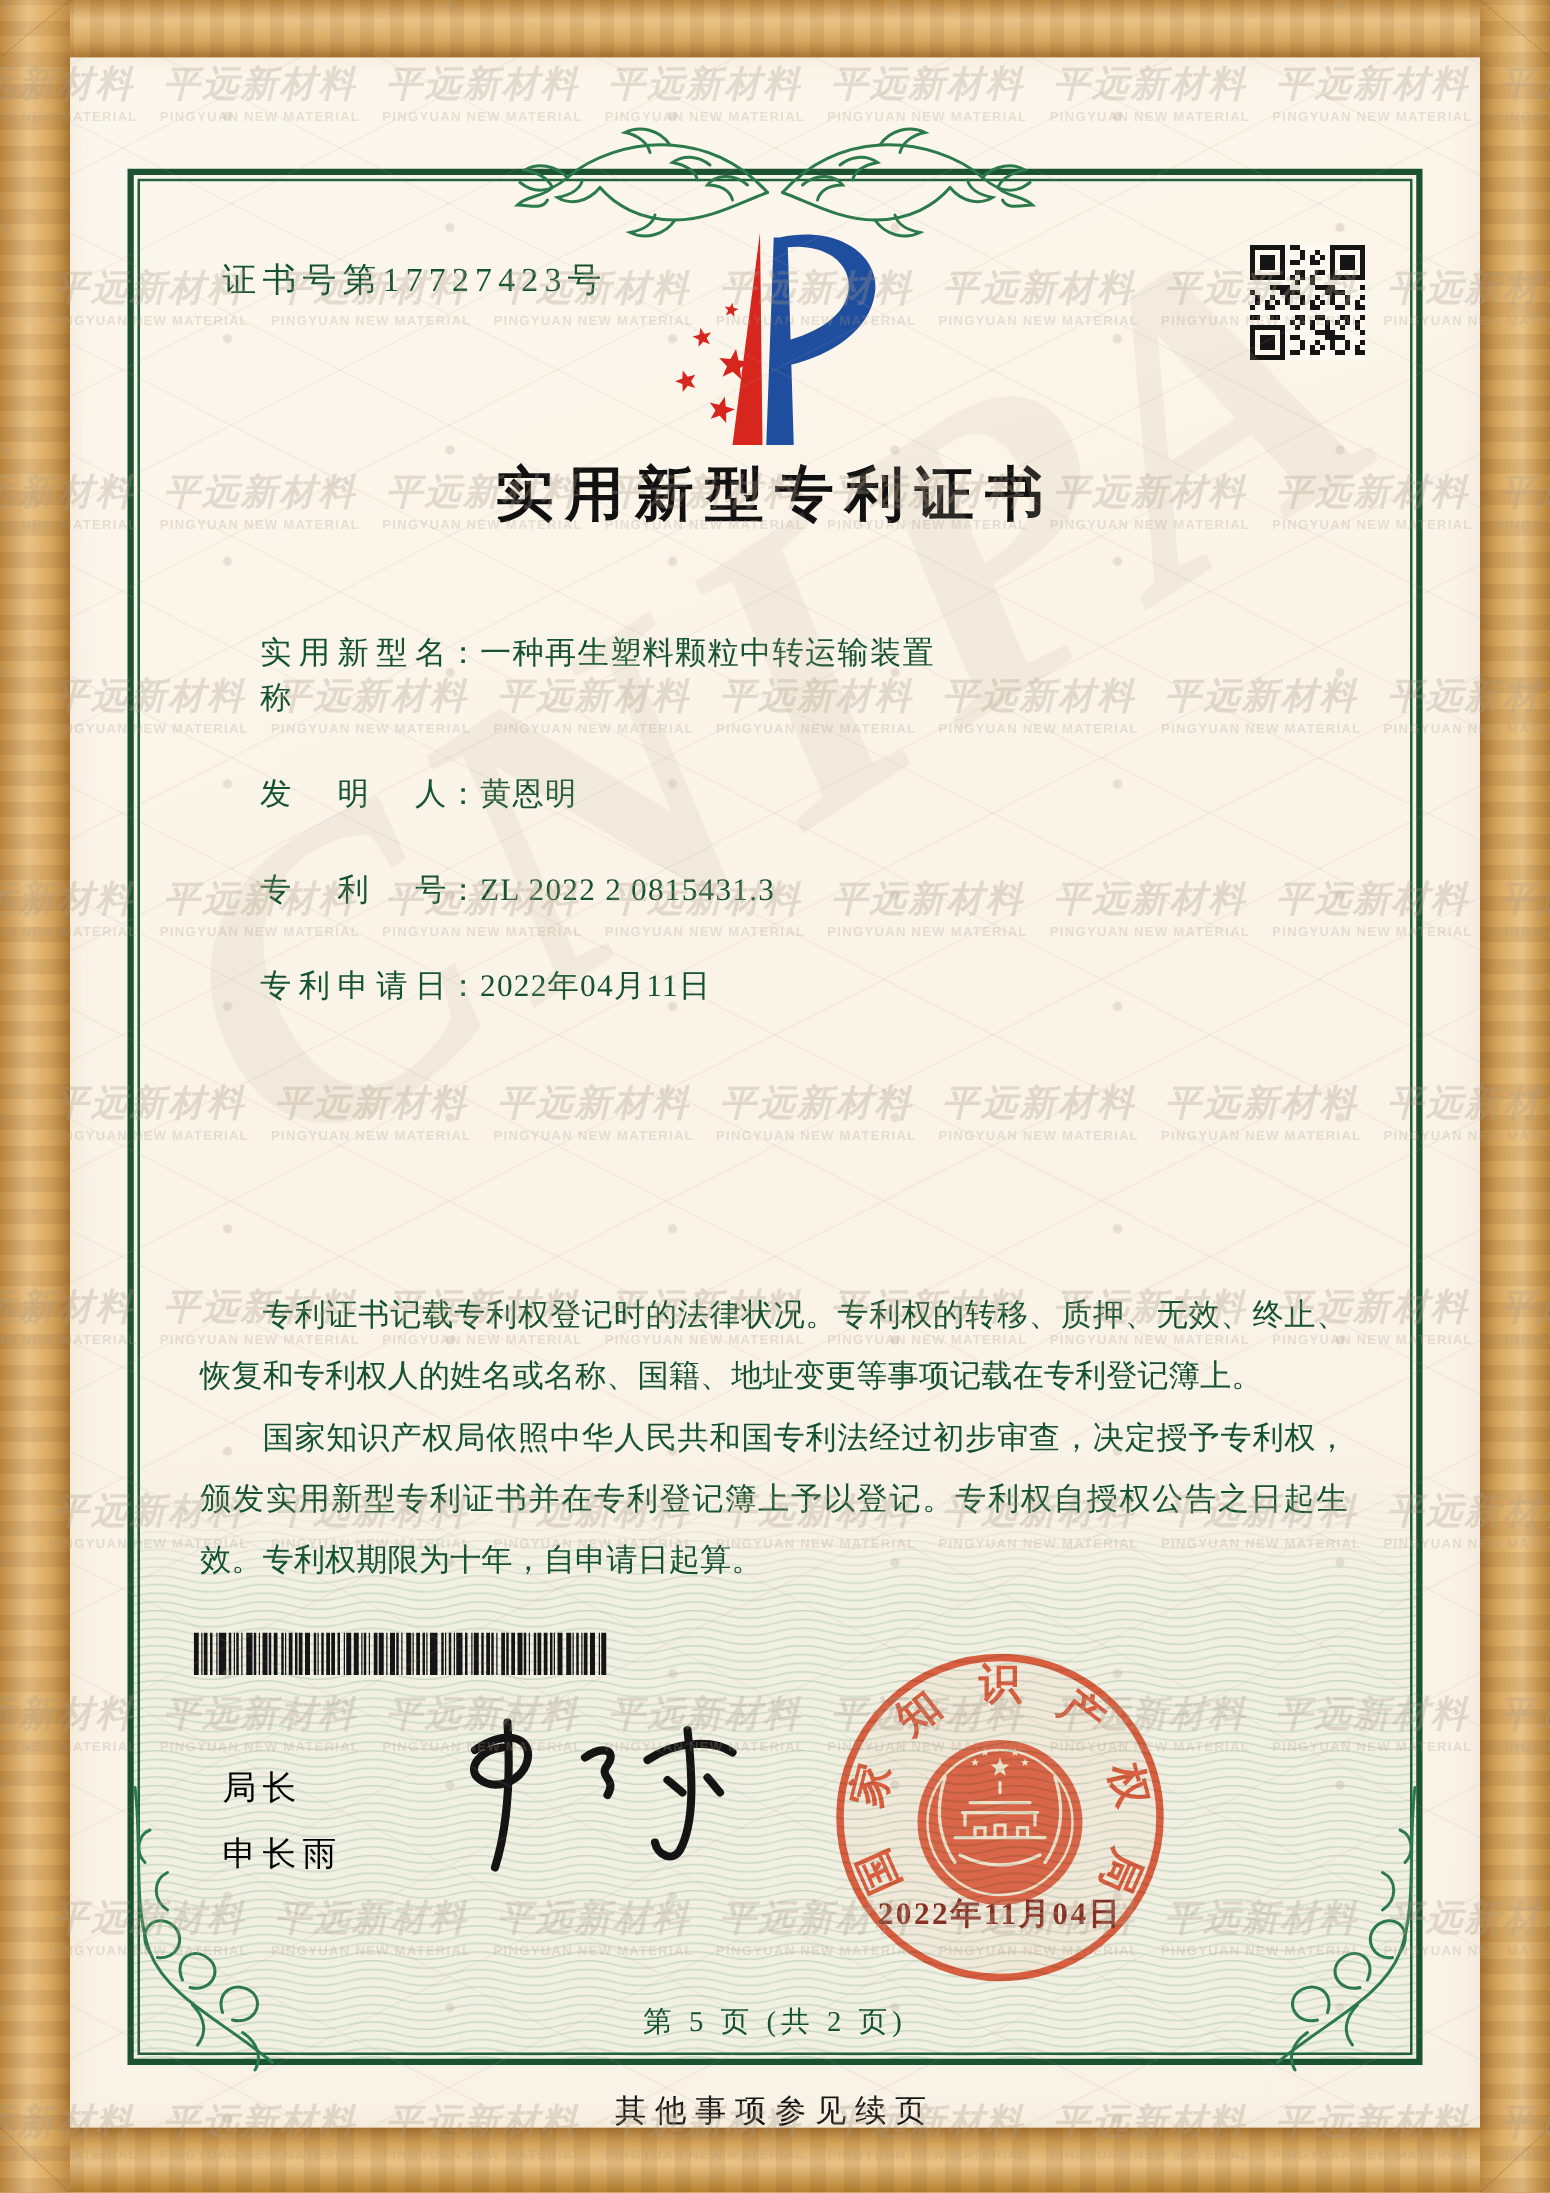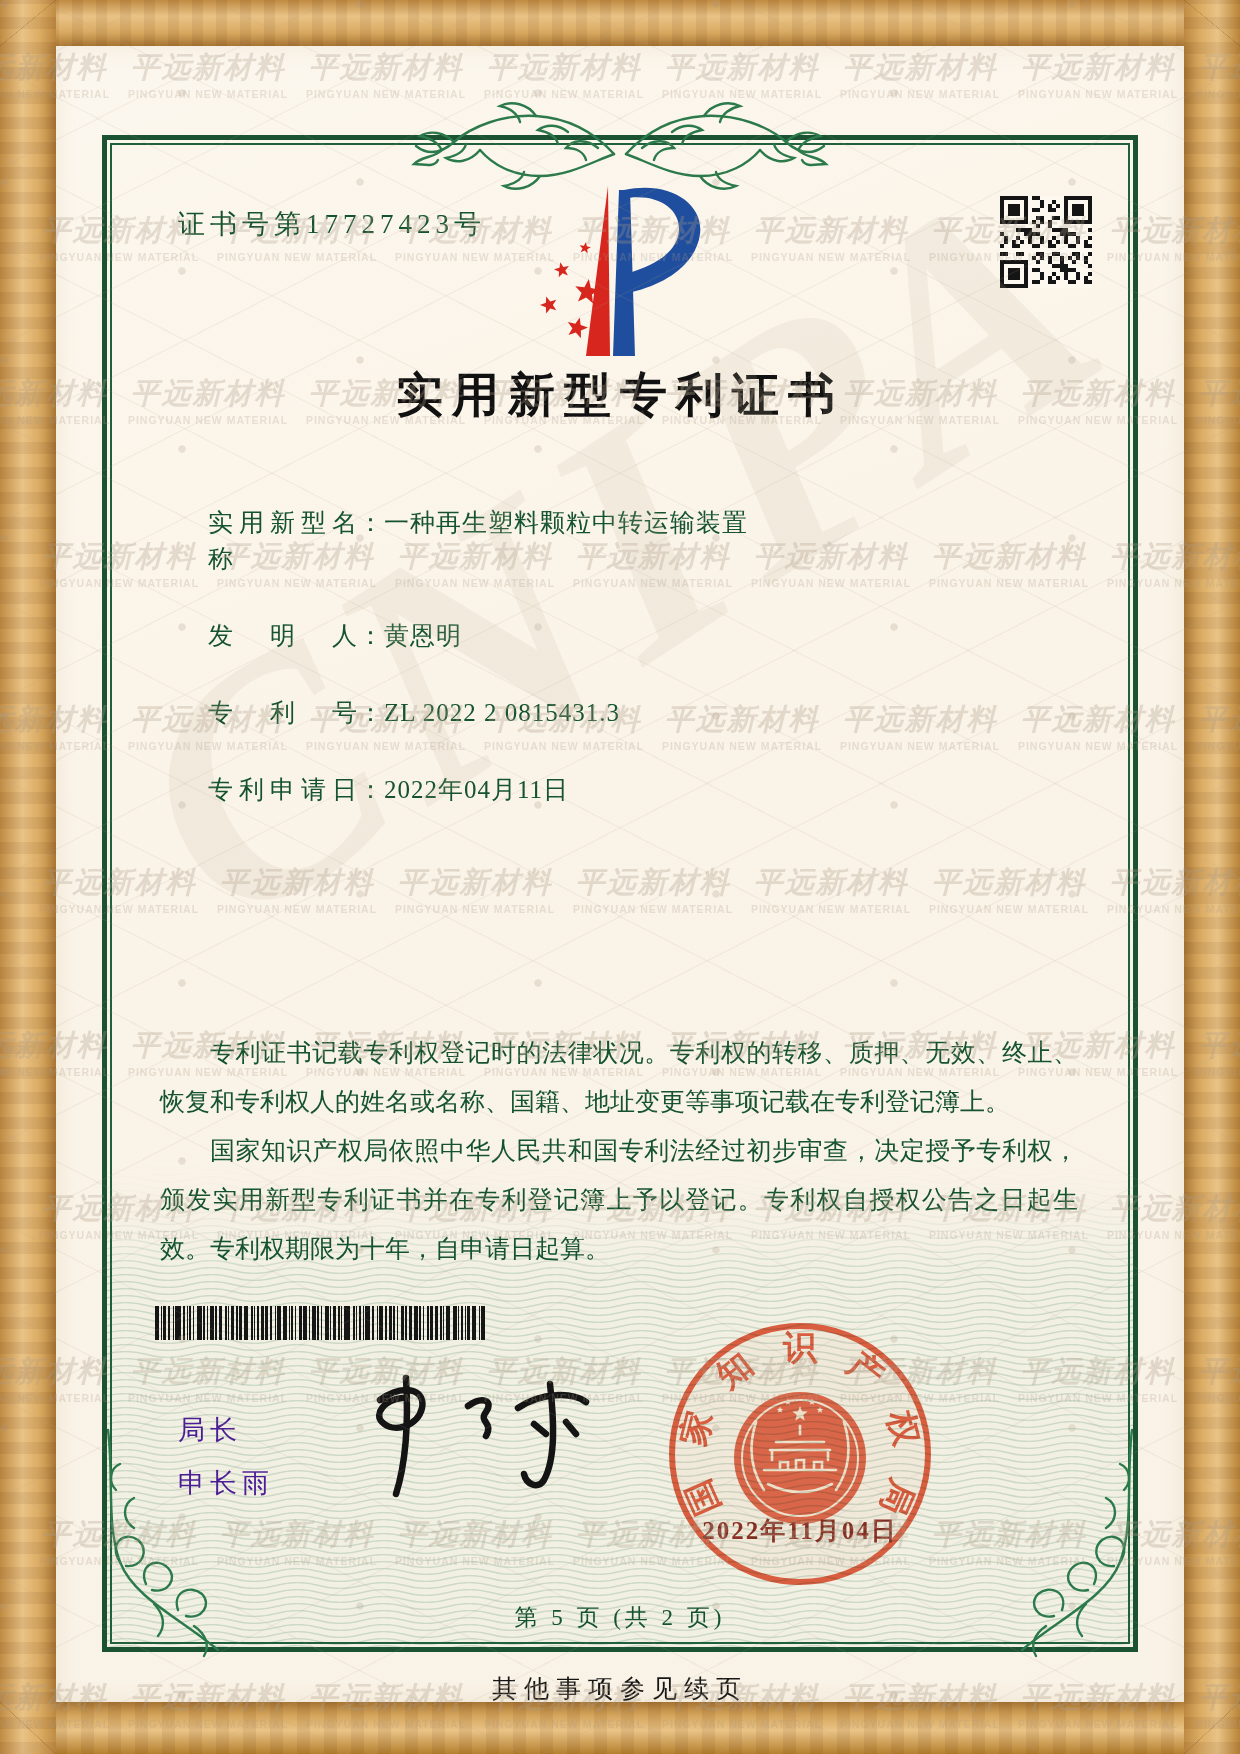--- a/index.html
+++ b/index.html
@@ -43,21 +43,21 @@
   #fields{left:160px;top:505px;width:918px;font-size:25px;}
   .frow{position:relative;min-height:36px;margin-bottom:41px;line-height:36px;letter-spacing:1px;margin-left:48px;}
   .flabel{display:inline-block;width:150px;text-align:justify;text-align-last:justify;vertical-align:top;}
   .colon{display:inline-block;}
   .addr{line-height:42px;margin-bottom:14px;}
   .grant2{position:absolute;left:487px;top:0;}
   #body-text{left:160px;top:1028px;width:918px;font-size:25px;line-height:49px;text-align:justify;}
   #body-text p{margin:0;text-indent:2em;}
   #barcode{left:155px;top:1306px;width:338px;height:34px;}
   #director{left:178px;top:1404px;font-family:"Liberation Sans","DejaVu Sans",sans-serif;
-            font-size:27px;color:#4c1d95;line-height:53px;letter-spacing:5px;}
+            font-size:27px;color:#000000;line-height:53px;letter-spacing:5px;}
   #signature{left:350px;top:1372px;}
   #seal{left:664px;top:1318px;width:272px;height:272px;mix-blend-mode:multiply;opacity:.93;}
   #seal-date{position:absolute;left:-34px;top:196px;width:340px;text-align:center;font-size:25px;
              font-weight:bold;color:#8c2517;letter-spacing:2px;}
   #page-info{left:0;width:100%;top:1602px;text-align:center;font-size:23px;letter-spacing:4px;}
   #footer-note{left:0;width:100%;top:1672px;text-align:center;font-size:25px;letter-spacing:7px;color:#151515;}
   
   #lattice{inset:0;z-index:40;opacity:.5;
     background-image:
       radial-gradient(circle 5px at 4px 4px,rgba(170,150,128,.45) 0 3.4px,transparent 4px),

